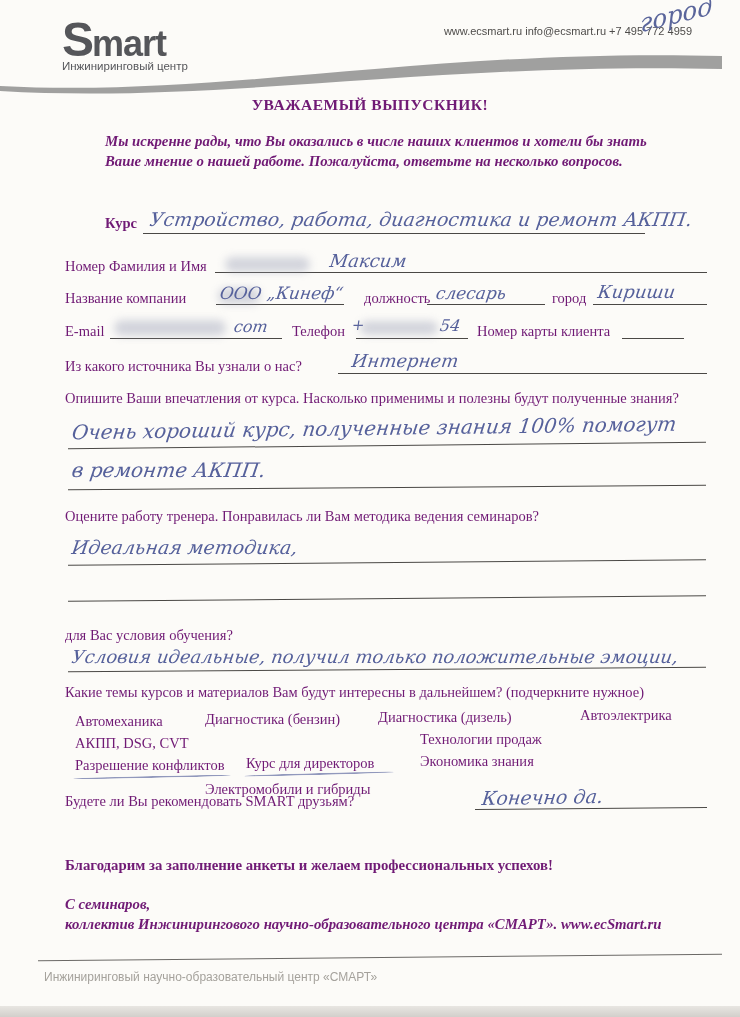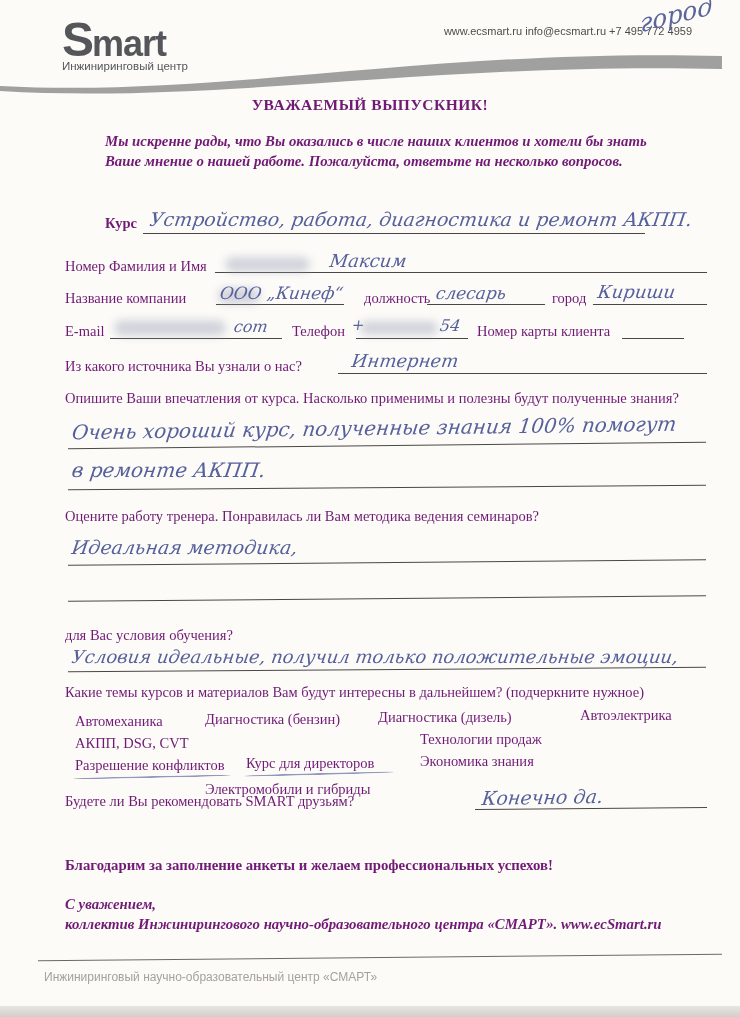--- a/index.html
+++ b/index.html
@@ -111,21 +111,21 @@
   <div class="abs printed topic" style="left:246px;top:755px;">Курс для директоров</div>
   <div class="abs printed topic" style="left:420px;top:753px;">Экономика знания</div>
   <div class="penline" style="left:73px;width:158px;top:776px;transform:rotate(-1.2deg);"></div>
   <div class="penline" style="left:244px;width:150px;top:773px;transform:rotate(-1.5deg);"></div>
 
   <div class="abs printed" style="left:65px;top:793px;">Будете ли Вы рекомендовать SMART друзьям?</div>
   <div class="rule" style="left:475px;width:232px;top:808px;transform:rotate(-0.5deg);"></div>
   <div class="abs" style="left:482px;top:786px;transform:rotate(-1deg);"><span class="hw" style="font-size:19px;">Конечно да.</span></div>
 
   <div class="abs printed b" style="left:65px;top:857px;font-size:14.8px;">Благодарим за заполнение анкеты и желаем профессиональных успехов!</div>
-  <div class="abs printed b i" style="left:65px;top:896px;font-size:14.8px;">С уважением,</div>
+  <div class="abs printed b i" style="left:65px;top:896px;font-size:14.8px;">С семинаров,</div>
   <div class="abs printed b i" style="left:65px;top:916px;font-size:14.8px;">коллектив Инжинирингового научно-образовательного центра «СМАРТ». www.ecSmart.ru</div>
 
   <div class="footer-rule"></div>
   <div class="abs footer-text" style="left:44px;top:970px;">Инжиниринговый научно-образовательный центр «СМАРТ»</div>
 
   <div class="edge-right"></div>
   <div class="edge-bottom"></div>
 
 </div>
 

